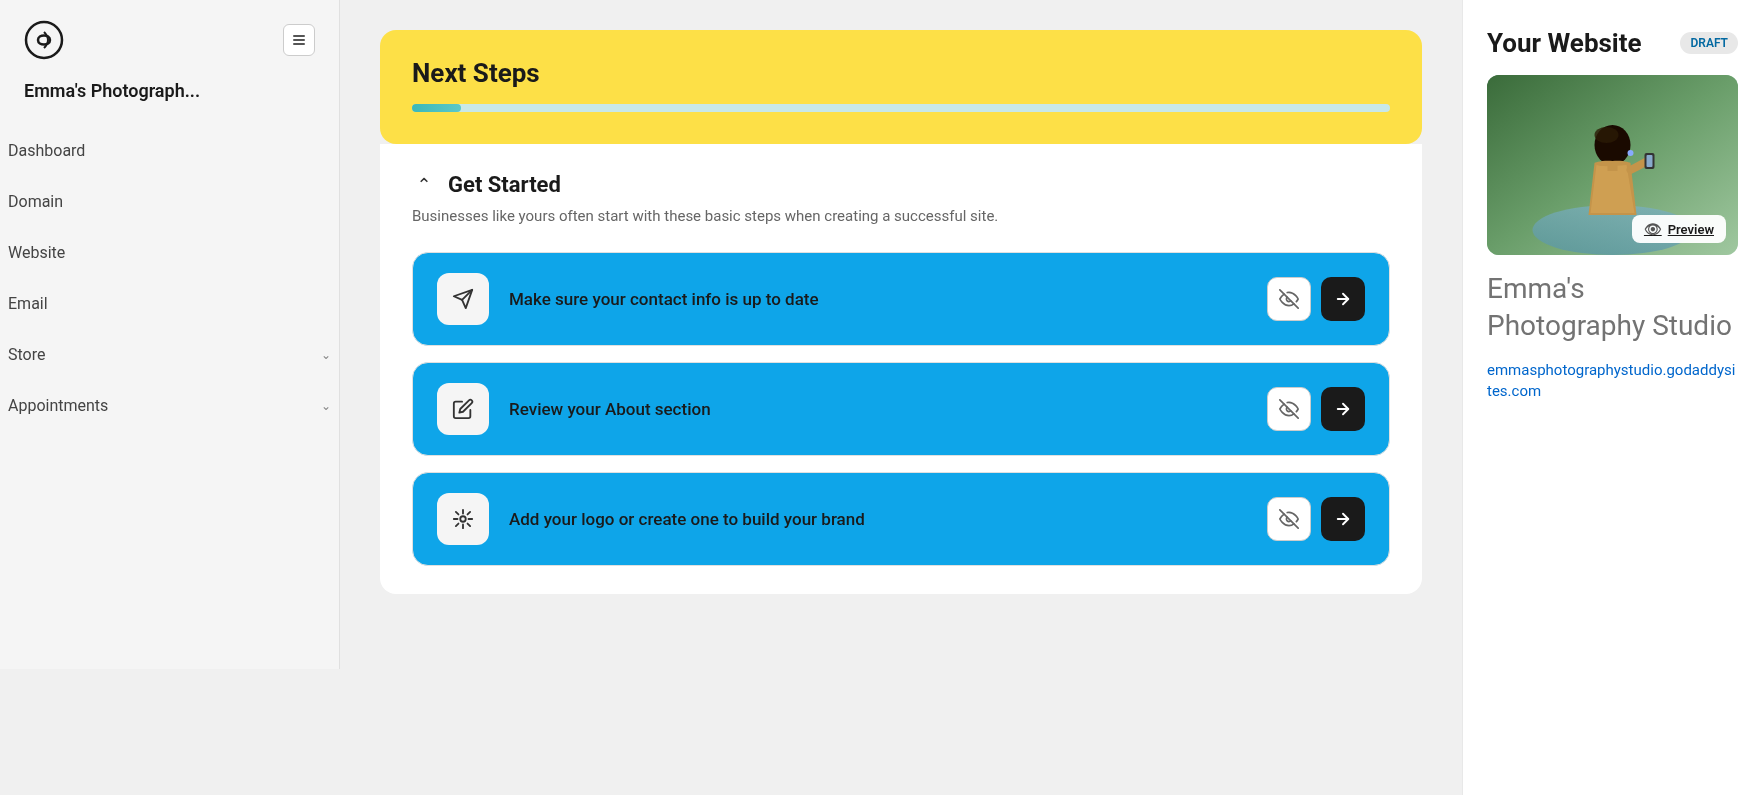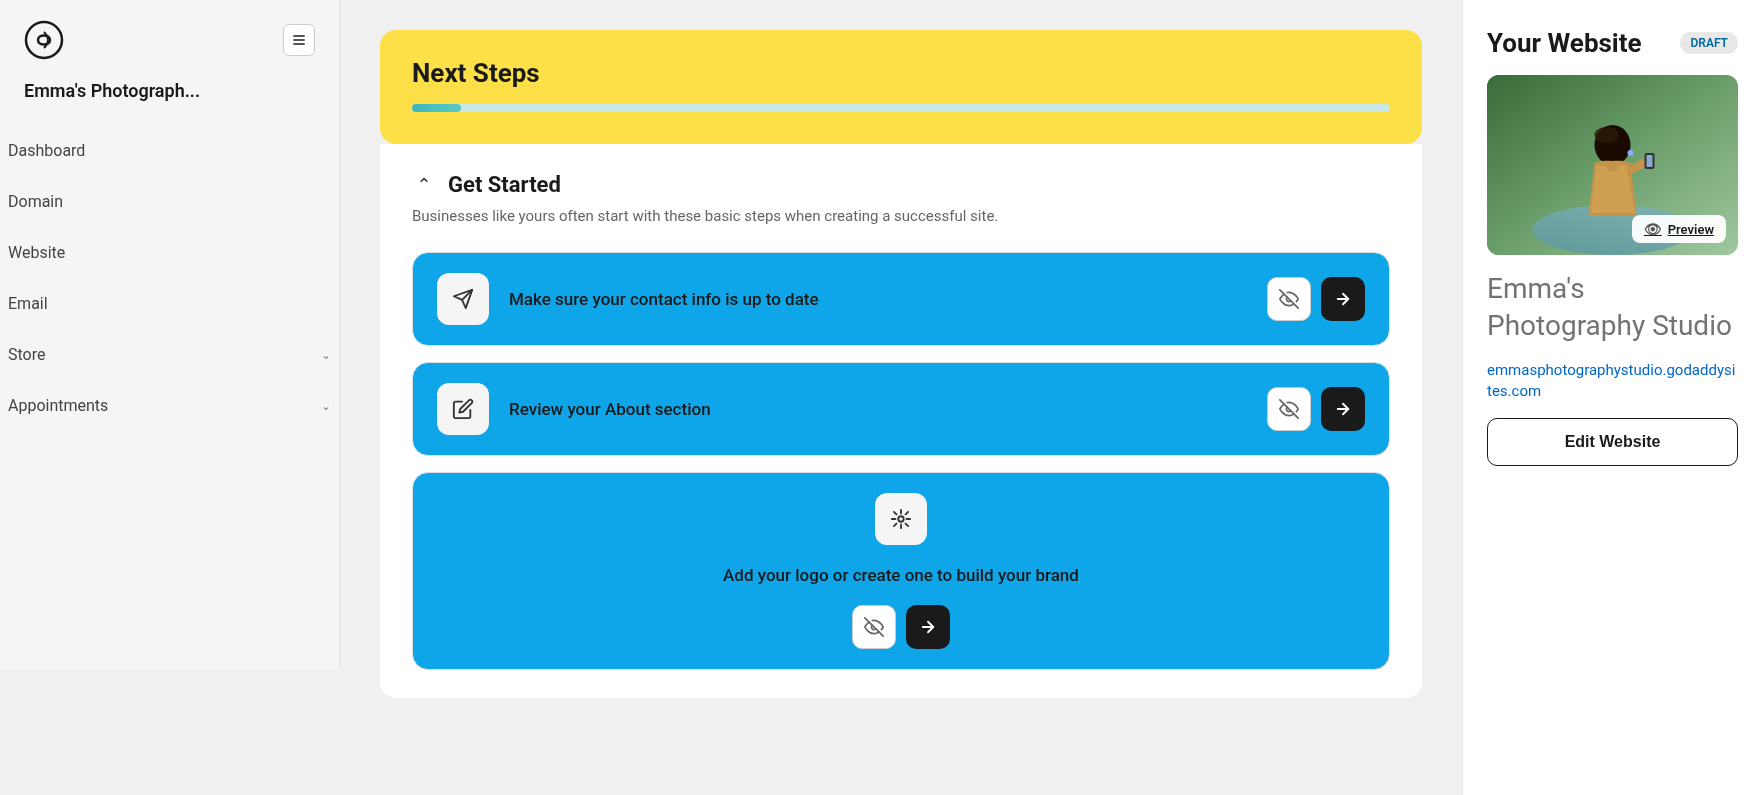--- a/index.html
+++ b/index.html
@@ -414,21 +414,21 @@
         </button>
         <button class="arrow-btn">
           <svg width="18" height="18" viewBox="0 0 24 24" fill="none" stroke="white" stroke-width="2.5" stroke-linecap="round" stroke-linejoin="round">
             <line x1="5" y1="12" x2="19" y2="12"></line>
             <polyline points="12 5 19 12 12 19"></polyline>
           </svg>
         </button>
       </div>
     </div>
 
-    <div class="step-card" style="margin-bottom:0;flex-direction:column;">
+    <div class="step-card" style="margin-bottom:0;">
       <div class="step-icon-box">
         <svg class="icon-svg" viewBox="0 0 24 24" fill="none" stroke="#333" stroke-width="2" stroke-linecap="round" stroke-linejoin="round">
           <circle cx="12" cy="12" r="3"></circle>
           <path d="M12 2v4M12 18v4M4.22 4.22l2.83 2.83M16.95 16.95l2.83 2.83M2 12h4M18 12h4M4.22 19.78l2.83-2.83M16.95 7.05l2.83-2.83"></path>
         </svg>
       </div>
       <span class="step-label">Add your logo or create one to build your brand</span>
       <div class="step-actions">
         <button class="eye-btn">
           <svg width="20" height="20" viewBox="0 0 24 24" fill="none" stroke="#666" stroke-width="2" stroke-linecap="round" stroke-linejoin="round">
@@ -493,14 +493,13 @@
     <div class="preview-overlay">
       <span class="preview-eye">👁</span>
       <span>Preview</span>
     </div>
   </div>
 
   <div class="website-name-display">Emma's Photography Studio</div>
 
   <div class="website-url">emmasphotographystudio.godaddysites.com</div>
 
-  <button class="edit-website-btn">Edit Website</button>
 </aside>
 
 </body></html>

